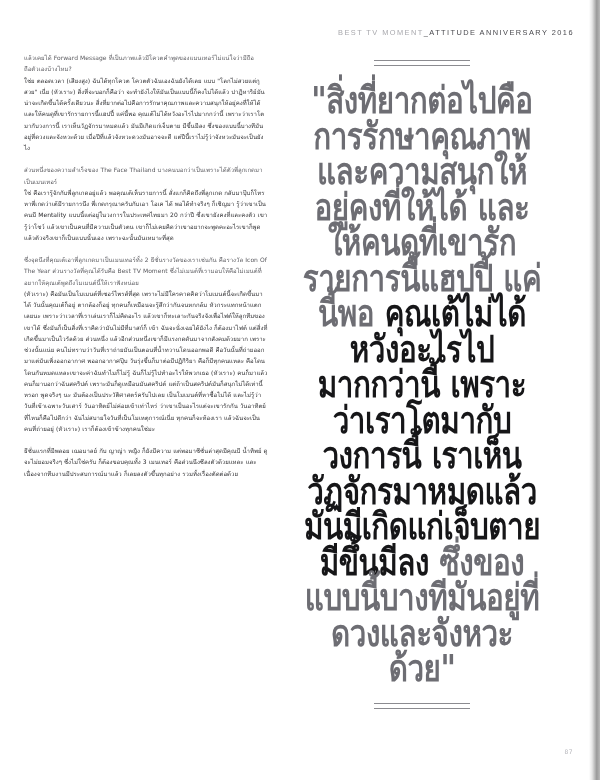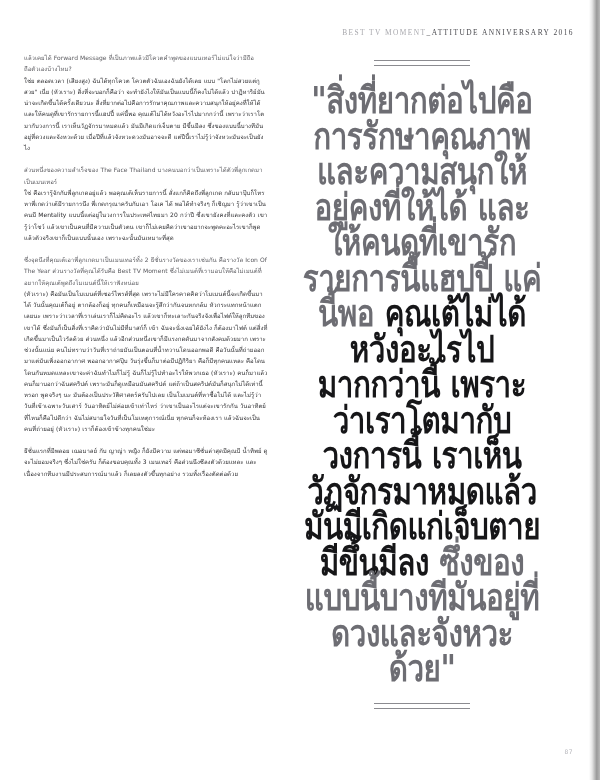--- a/index.html
+++ b/index.html
@@ -27,21 +27,21 @@
   }
 
   
   .running-header {
     position: absolute;
     top: 28px;
     right: 26px;
     font-size: 7.4px;
     letter-spacing: 1.45px;
     white-space: nowrap;
-    font-family: Liberation Serif, serif;
+    font-family: Liberation Sans, sans-serif;
   }
   .running-header .rh-light { color: #a8a8ad; }
   .running-header .rh-dark  { color: #4a4a4f; }
 
   
   .article-column {
     position: absolute;
     left: 24px;
     top: 52px;
     width: 244px;

